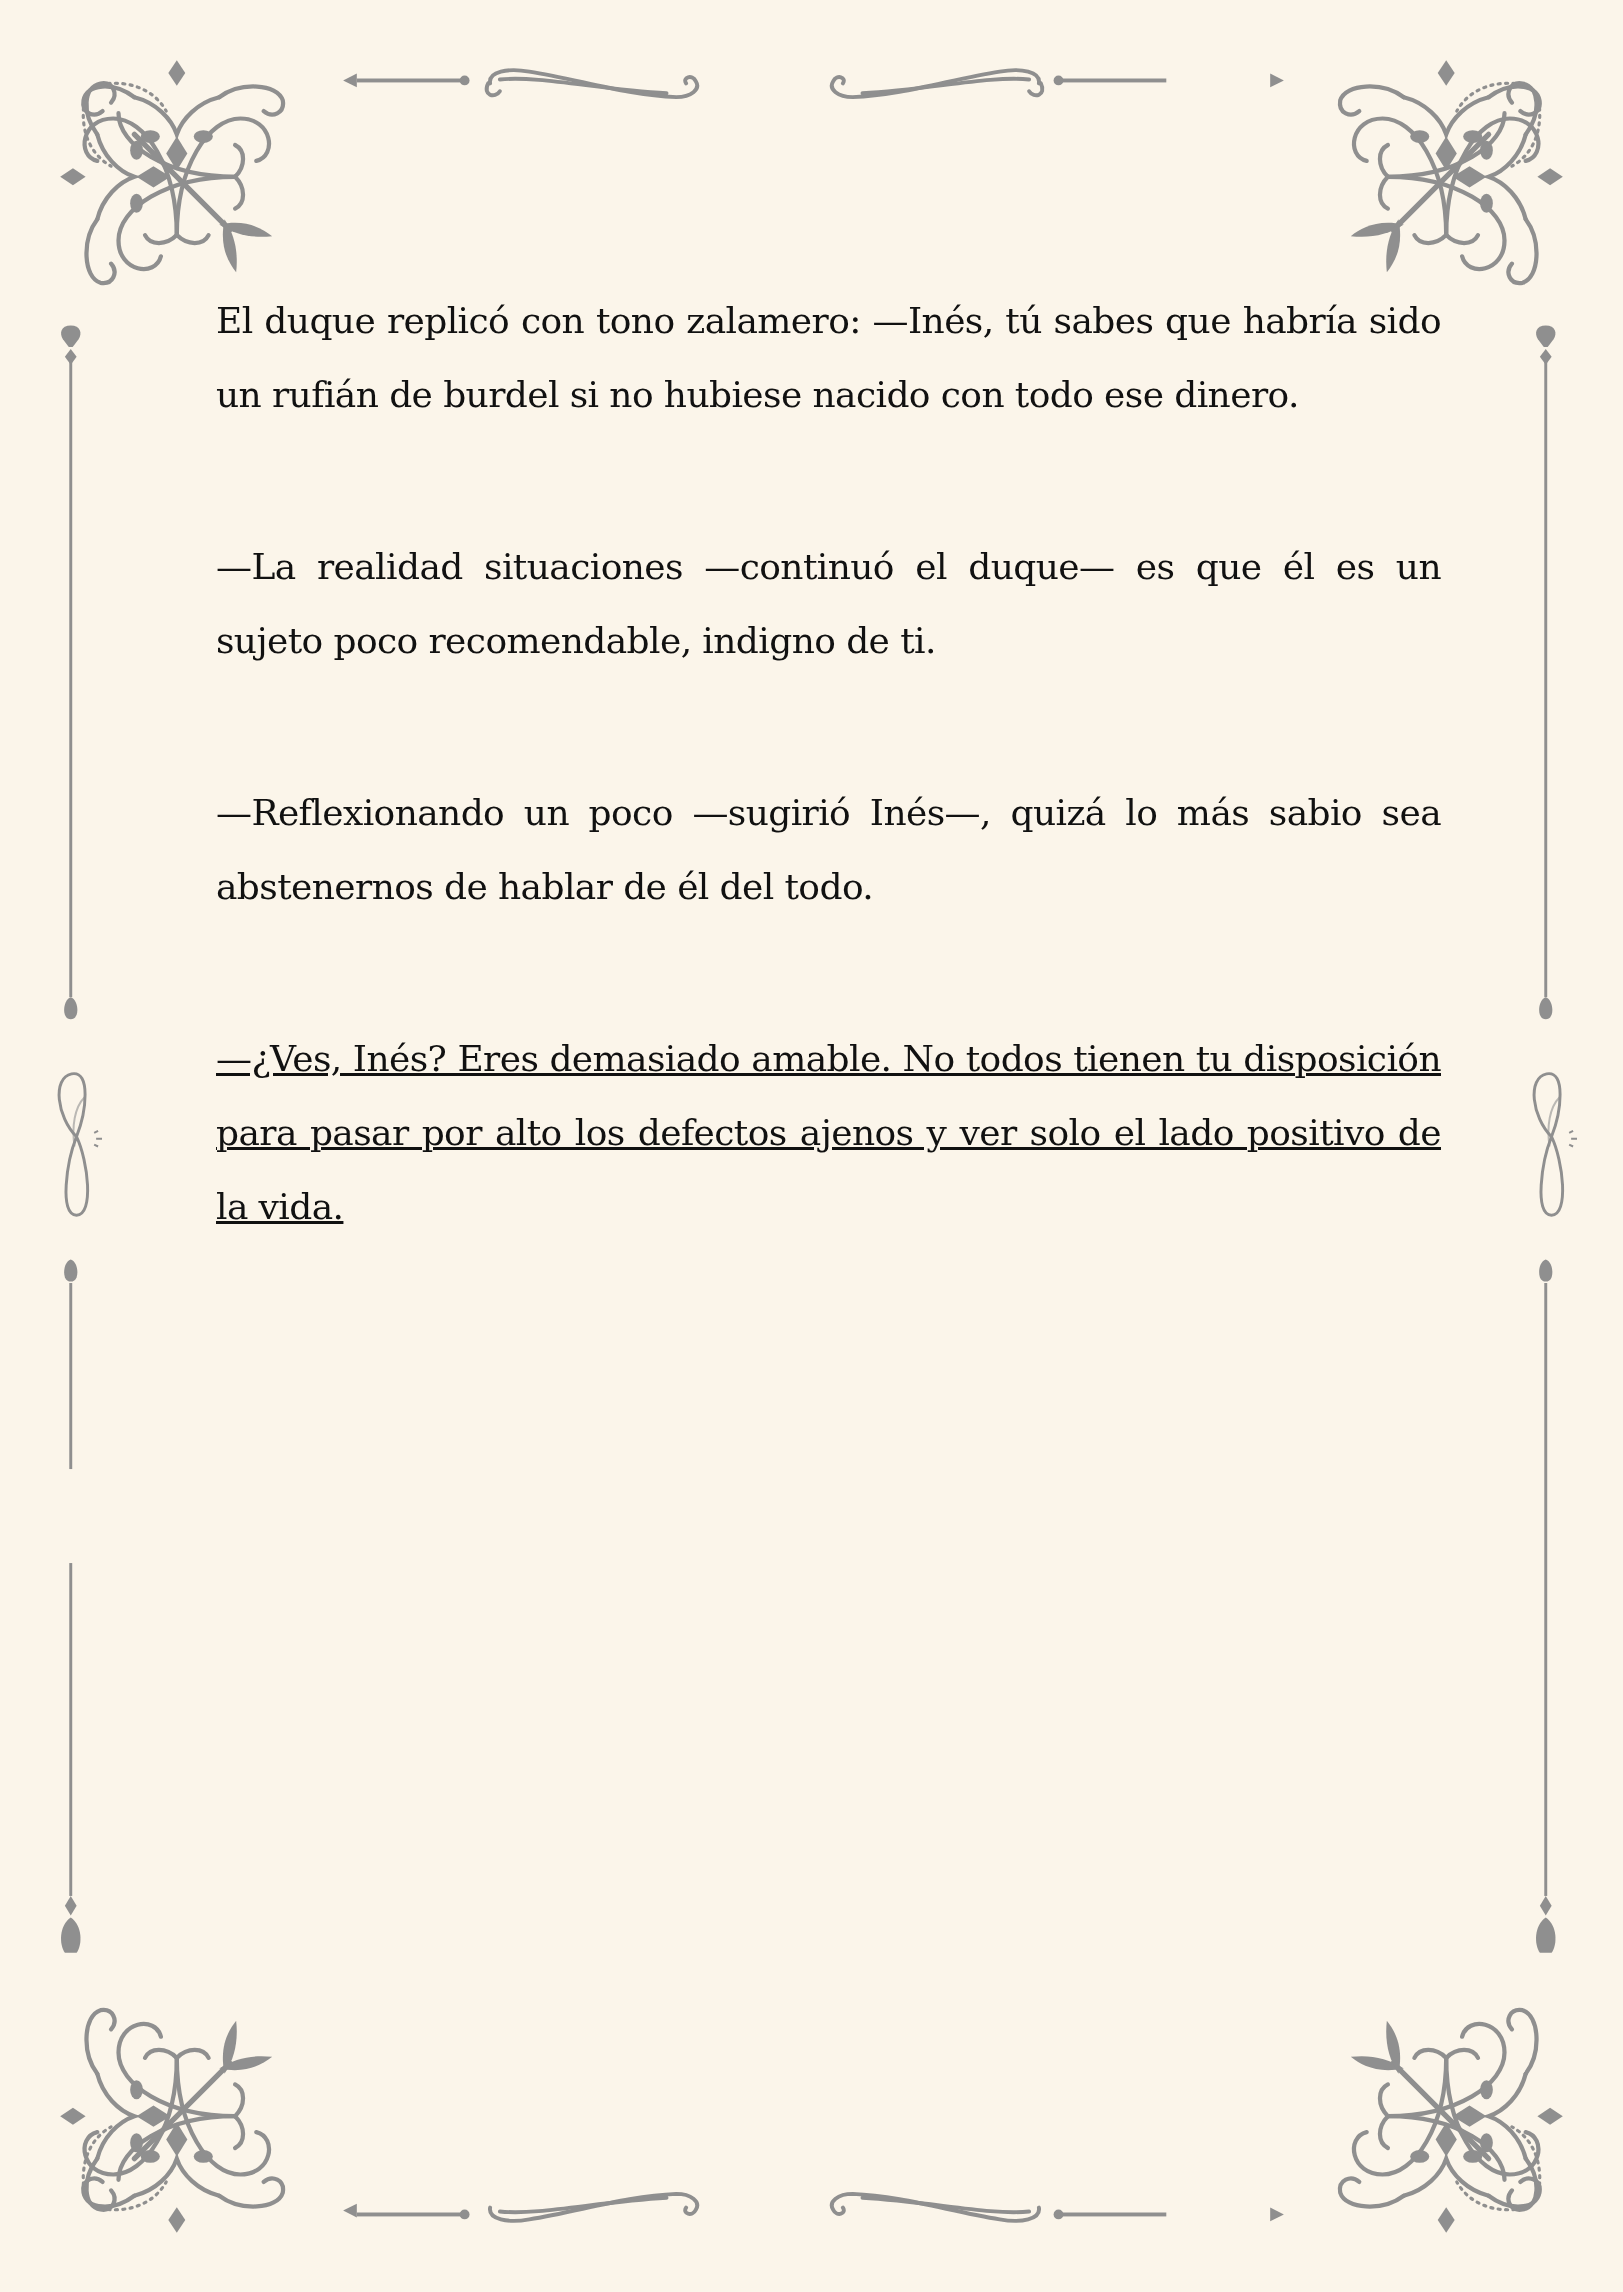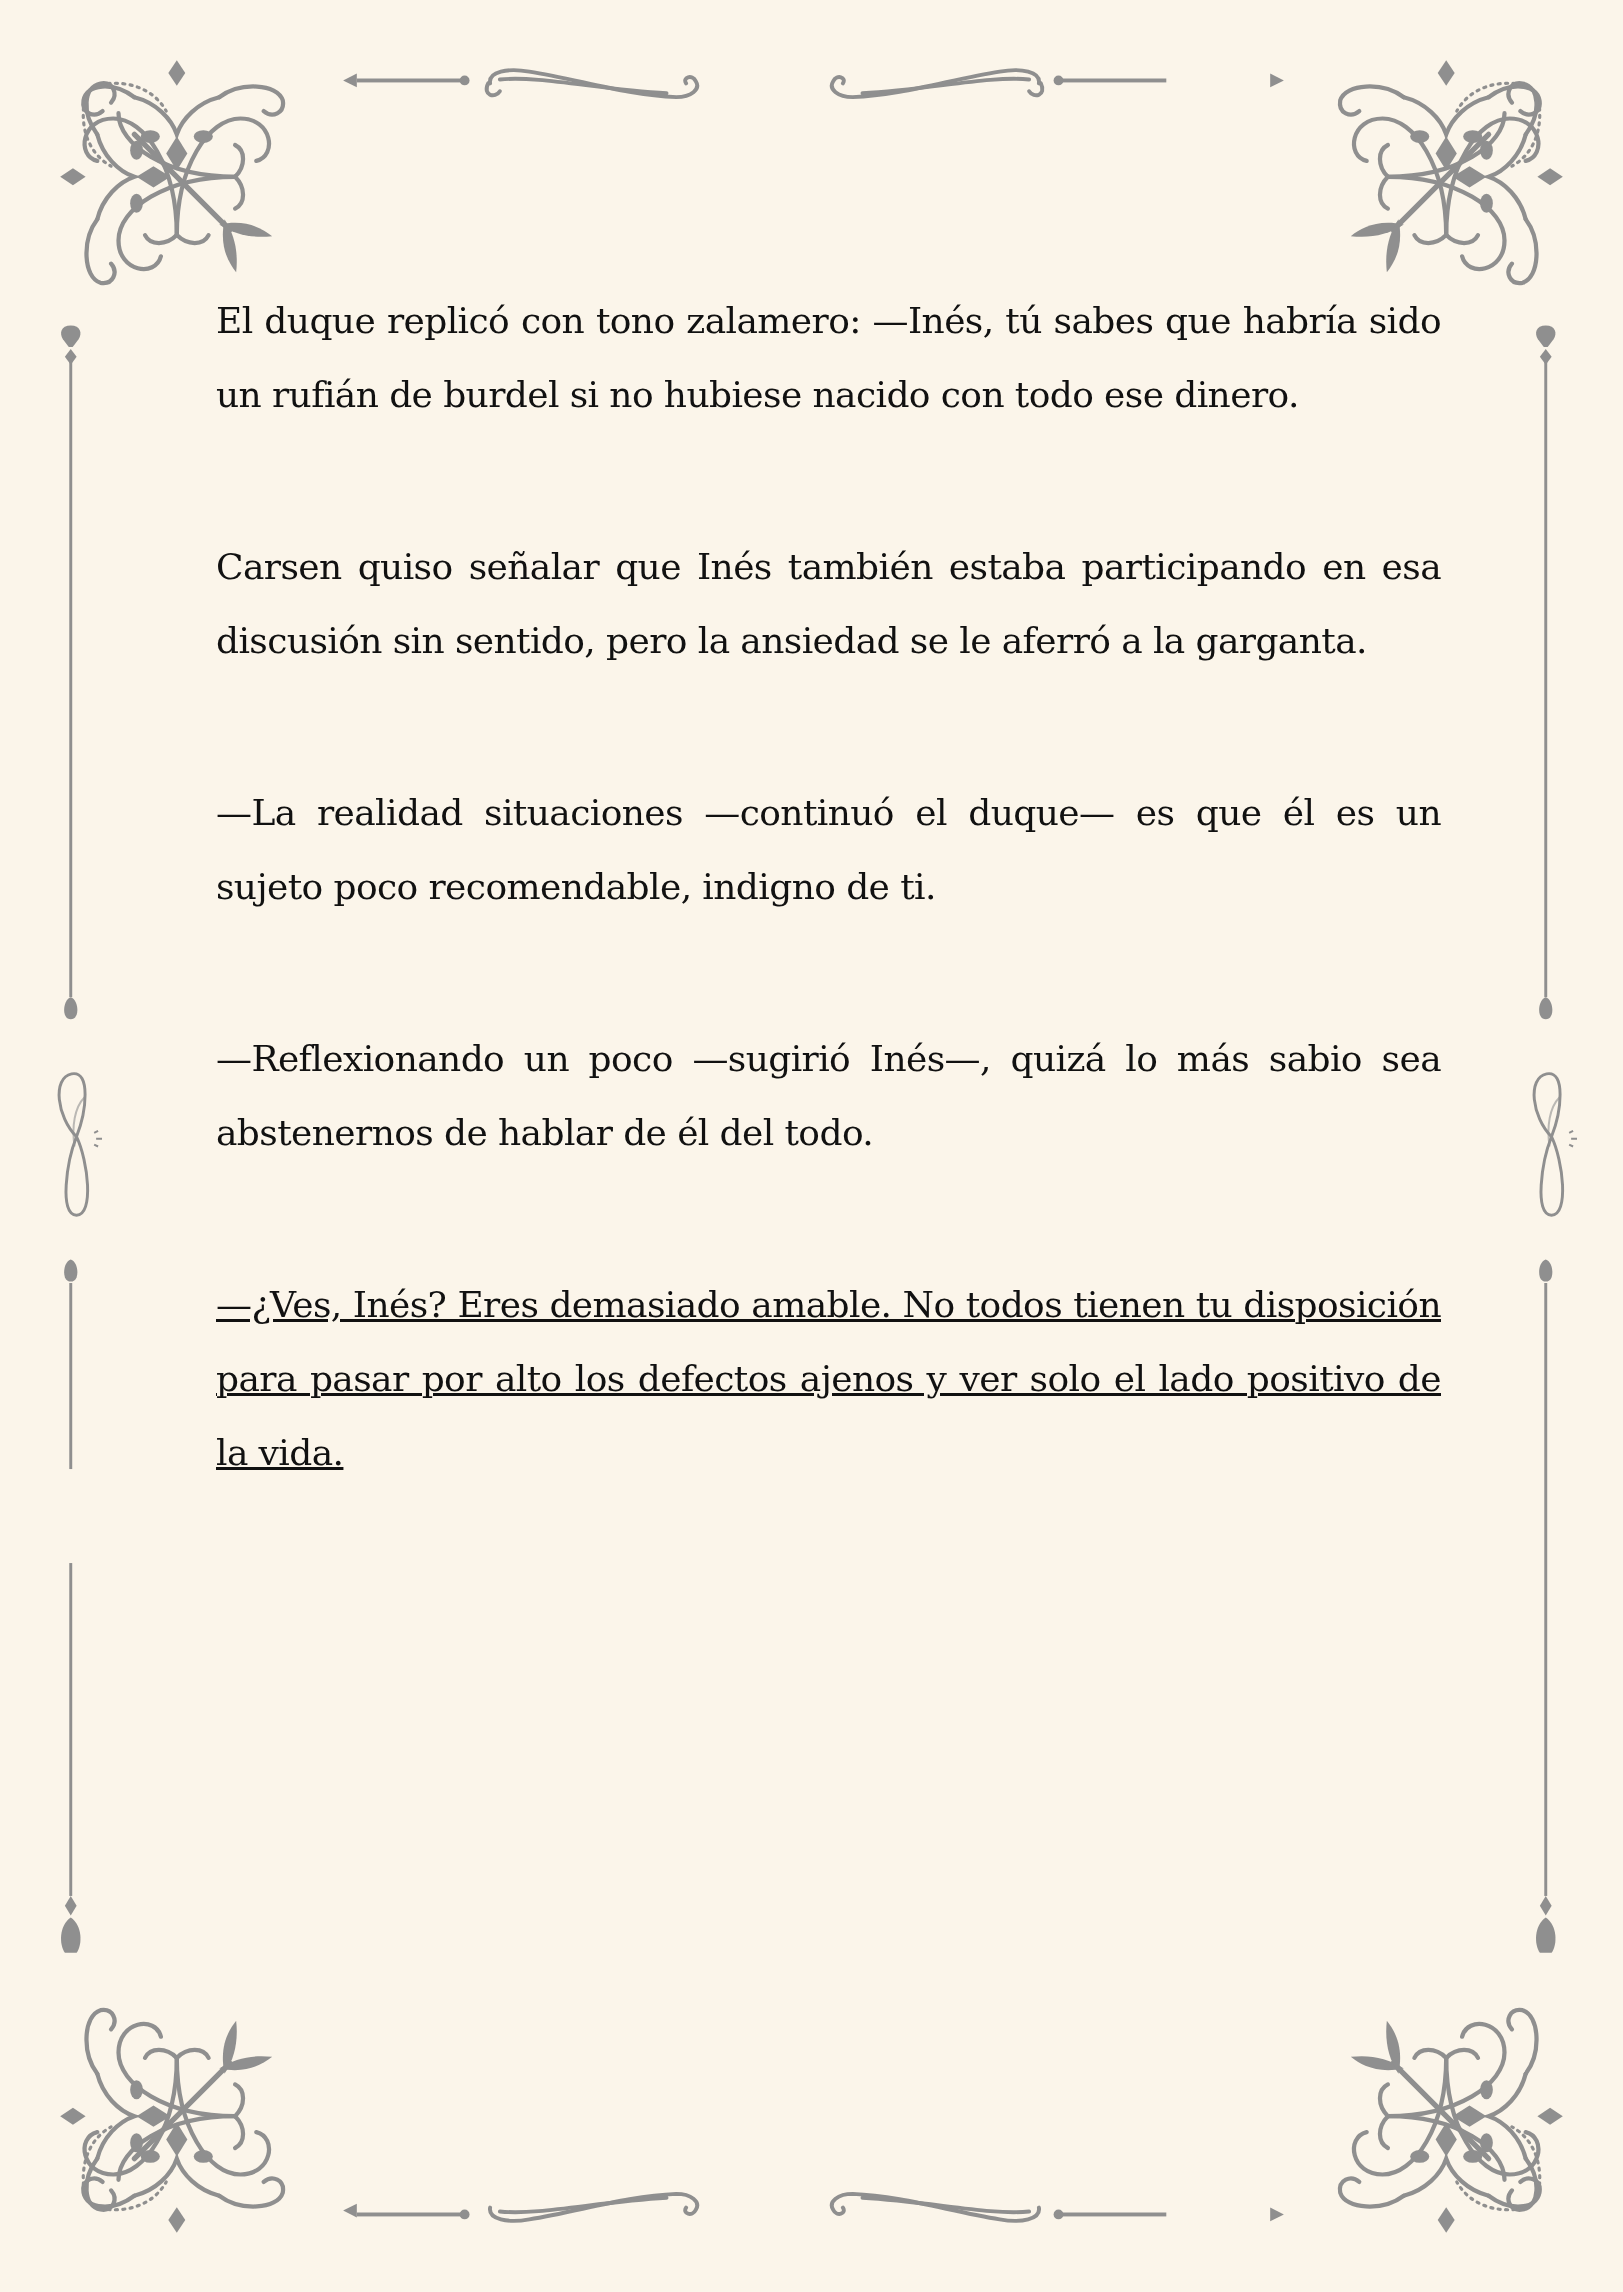--- a/index.html
+++ b/index.html
@@ -196,18 +196,17 @@
       <path d="M12 0 C18 2 20 12 18 18 C16 24 8 24 6 18 C4 12 6 2 12 0 Z"></path>
       <rect x="10.5" y="24" width="3" height="626"></rect>
       <path d="M12 650 L18 660 L12 670 L6 660 Z"></path>
       <path d="M12 672 C0 680 0 700 6 708 L18 708 C24 700 24 680 12 672 Z"></path>
     </g>
   </svg>
 </div>
 
 <div class="text-block">
   <p class="para">El duque replicó con tono zalamero: —Inés, tú sabes que habría sido un rufián de burdel si no hubiese nacido con todo ese dinero.</p>
-  <p class="para">Carsen quiso señalar que Inés también estaba participando en esa discusión sin sentido, pero la ansiedad se le aferró a la garganta.</p>
   <p class="para">—La realidad situaciones —continuó el duque— es que él es un sujeto poco recomendable, indigno de ti.</p>
   <p class="para">—Reflexionando un poco —sugirió Inés—, quizá lo más sabio sea abstenernos de hablar de él del todo.</p>
   <p class="para">—¿Ves, Inés? Eres demasiado amable. No todos tienen tu disposición para pasar por alto los defectos ajenos y ver solo el lado positivo de la vida.</p>
 </div>
 
 
 </body></html>

